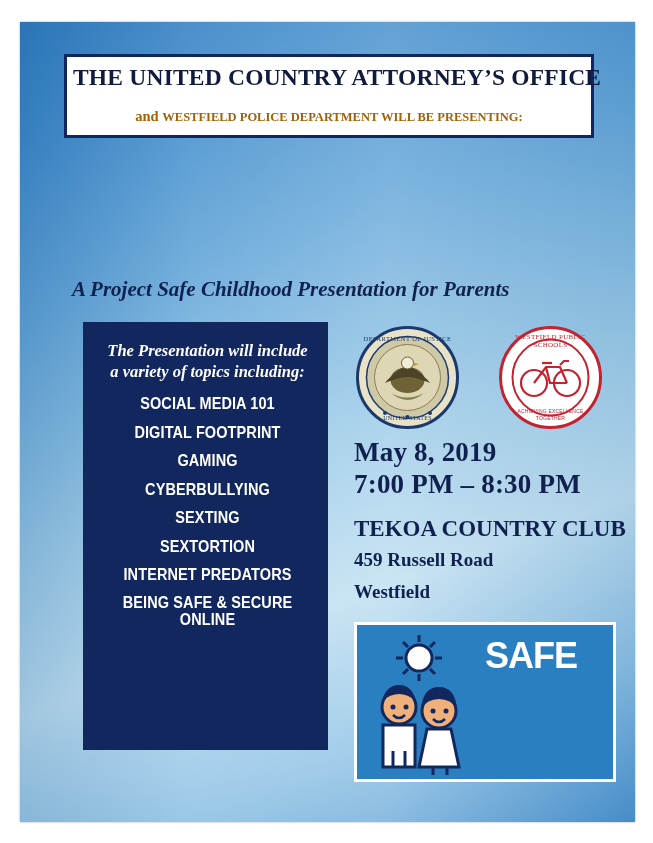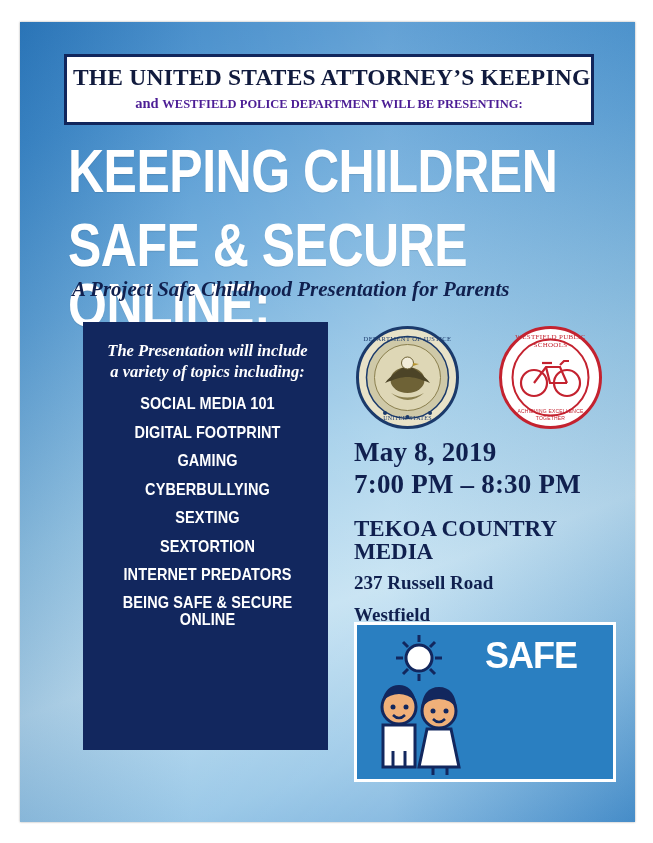--- a/index.html
+++ b/index.html
@@ -76,22 +76,22 @@
     font-size: 23.5px;
     letter-spacing: 0.2px;
     color: #111b3e;
     line-height: 1.05;
     white-space: nowrap;
   }
   .header-line2 {
     font-family: "Liberation Serif", serif;
     font-weight: bold;
     font-size: 14.5px;
-    color: #4c1d95;
-    margin-top: 5px;
+    color: #a16207;
+    margin-top: 18px;
     white-space: nowrap;
   }
   .header-line2 .small-caps {
     font-size: 12.5px;
   }
 
   
   .title-block {
     position: absolute;
     left: 48px;
@@ -263,30 +263,26 @@
   }
 </style>
 </head>
 <body>
 
 <div class="page">
   <div class="flyer">
     <div class="inner">
 
       <div class="header-box">
-        <div class="header-line1">THE UNITED STATES ATTORNEY’S KEEPING</div>
+        <div class="header-line1">THE UNITED COUNTRY ATTORNEY’S OFFICE</div>
         <div class="header-line2">
           <span>and </span><span class="small-caps">WESTFIELD POLICE DEPARTMENT WILL BE PRESENTING:</span>
         </div>
       </div>
 
-      <div class="title-block">
-        <div class="title-l1">KEEPING CHILDREN</div>
-        <div class="title-l2">SAFE &amp; SECURE ONLINE:</div>
-      </div>
       <div class="subtitle">A Project Safe Childhood Presentation for Parents</div>
 
       <div class="panel">
         <div class="panel-intro">The Presentation will include a variety of topics including:</div>
         <ul class="topics">
           <li>SOCIAL MEDIA 101</li>
           <li>DIGITAL FOOTPRINT</li>
           <li>GAMING</li>
           <li>CYBERBULLYING</li>
           <li>SEXTING</li>
@@ -336,22 +332,22 @@
             <text x="52.5" y="22" text-anchor="middle" font-family="Liberation Serif, serif" font-size="7" fill="#c4222f" letter-spacing="0.3">SCHOOLS</text>
             <text x="52.5" y="88" text-anchor="middle" font-family="Liberation Sans, sans-serif" font-size="5" fill="#c4222f" letter-spacing="0.2">ACHIEVING EXCELLENCE</text>
             <text x="52.5" y="95" text-anchor="middle" font-family="Liberation Sans, sans-serif" font-size="5" fill="#c4222f" letter-spacing="0.2">TOGETHER</text>
           </svg>
         </div>
       </div>
 
       <div class="details">
         <div class="date">May 8, 2019</div>
         <div class="date">7:00 PM – 8:30 PM</div>
-        <div class="venue">TEKOA COUNTRY MEDIA</div>
-        <div class="addr">237 Russell Road</div>
+        <div class="venue">TEKOA COUNTRY CLUB</div>
+        <div class="addr">459 Russell Road</div>
         <div class="addr">Westfield</div>
       </div>
 
       <div class="psc">
         <div class="psc-inner">
           <svg width="130" height="154" viewBox="0 0 130 154">
 
             <g stroke="#12275e" stroke-width="3" fill="none">
               <circle cx="62" cy="33" r="13" fill="#ffffff"></circle>
               <line x1="62" y1="10" x2="62" y2="17"></line>

